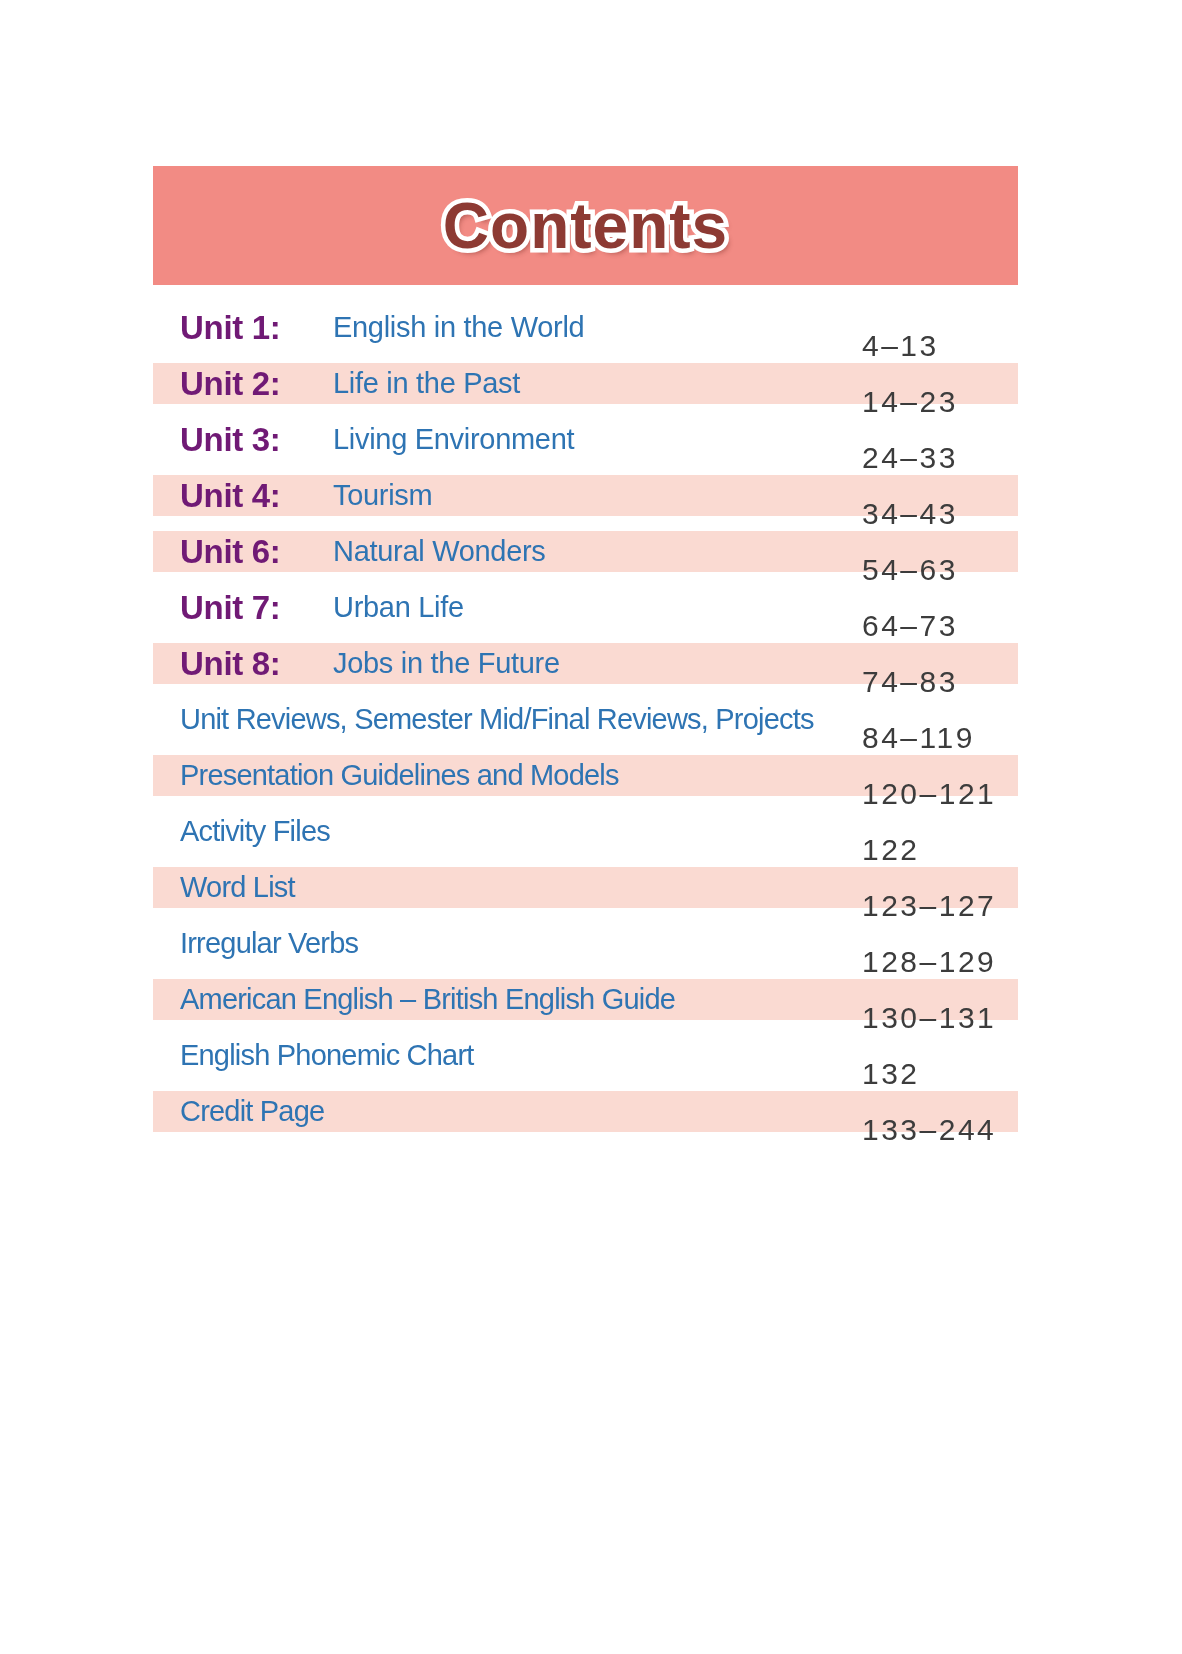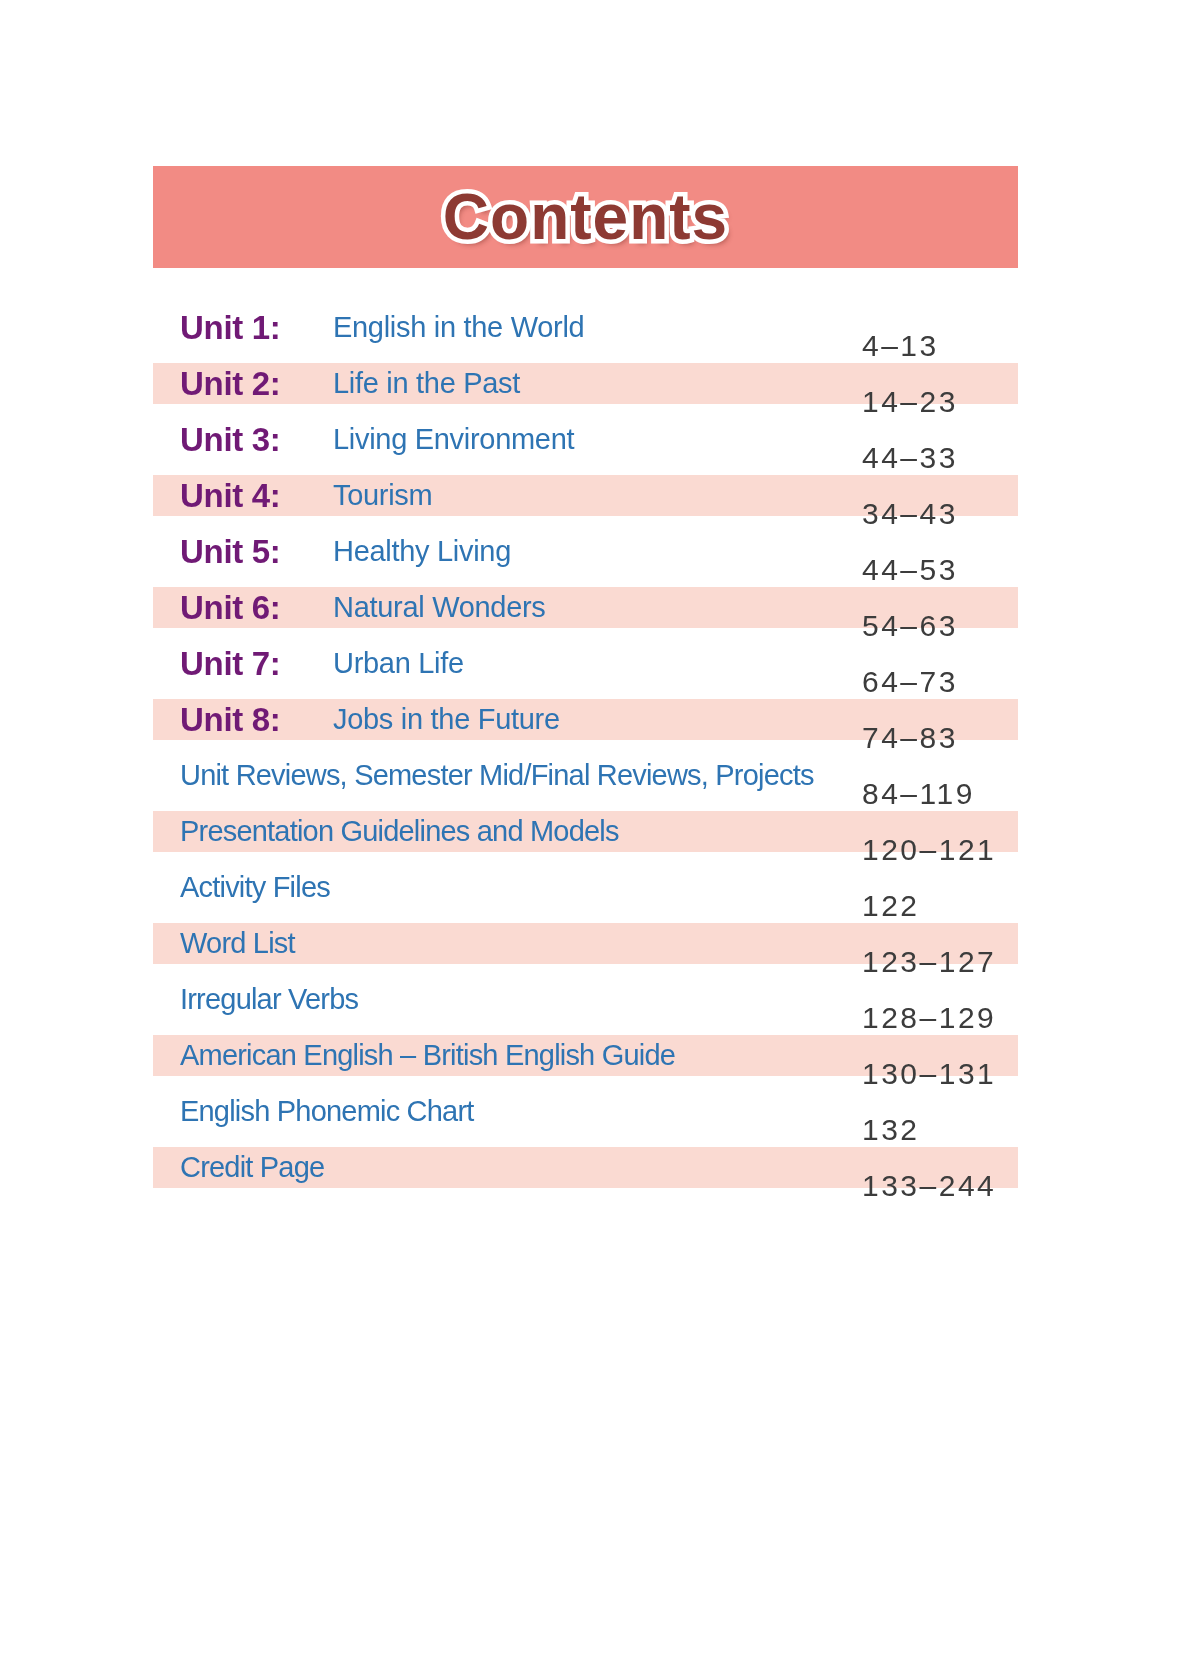--- a/index.html
+++ b/index.html
@@ -14,21 +14,21 @@
     height: 1654px;
     background: #ffffff;
     overflow: hidden;
   }
   
   .banner {
     position: absolute;
     left: 153px;
     top: 166px;
     width: 865px;
-    height: 102px;
+    height: 119px;
     background: #F28B84;
     display: flex;
     align-items: center;
     justify-content: center;
     z-index: 0;
   }
   .contents-title {
     position: relative;
     margin: 0;
     font-size: 64px;
@@ -117,31 +117,26 @@
         <span class="pages">4–13</span>
       </div>
       <div class="toc-row shaded">
         <span class="unit">Unit 2:</span>
         <span class="title">Life in the Past</span>
         <span class="pages">14–23</span>
       </div>
       <div class="toc-row">
         <span class="unit">Unit 3:</span>
         <span class="title">Living Environment</span>
-        <span class="pages">44–33</span>
+        <span class="pages">24–33</span>
       </div>
       <div class="toc-row shaded">
         <span class="unit">Unit 4:</span>
         <span class="title">Tourism</span>
         <span class="pages">34–43</span>
-      </div>
-      <div class="toc-row">
-        <span class="unit">Unit 5:</span>
-        <span class="title">Healthy Living</span>
-        <span class="pages">44–53</span>
       </div>
       <div class="toc-row shaded">
         <span class="unit">Unit 6:</span>
         <span class="title">Natural Wonders</span>
         <span class="pages">54–63</span>
       </div>
       <div class="toc-row">
         <span class="unit">Unit 7:</span>
         <span class="title">Urban Life</span>
         <span class="pages">64–73</span>

